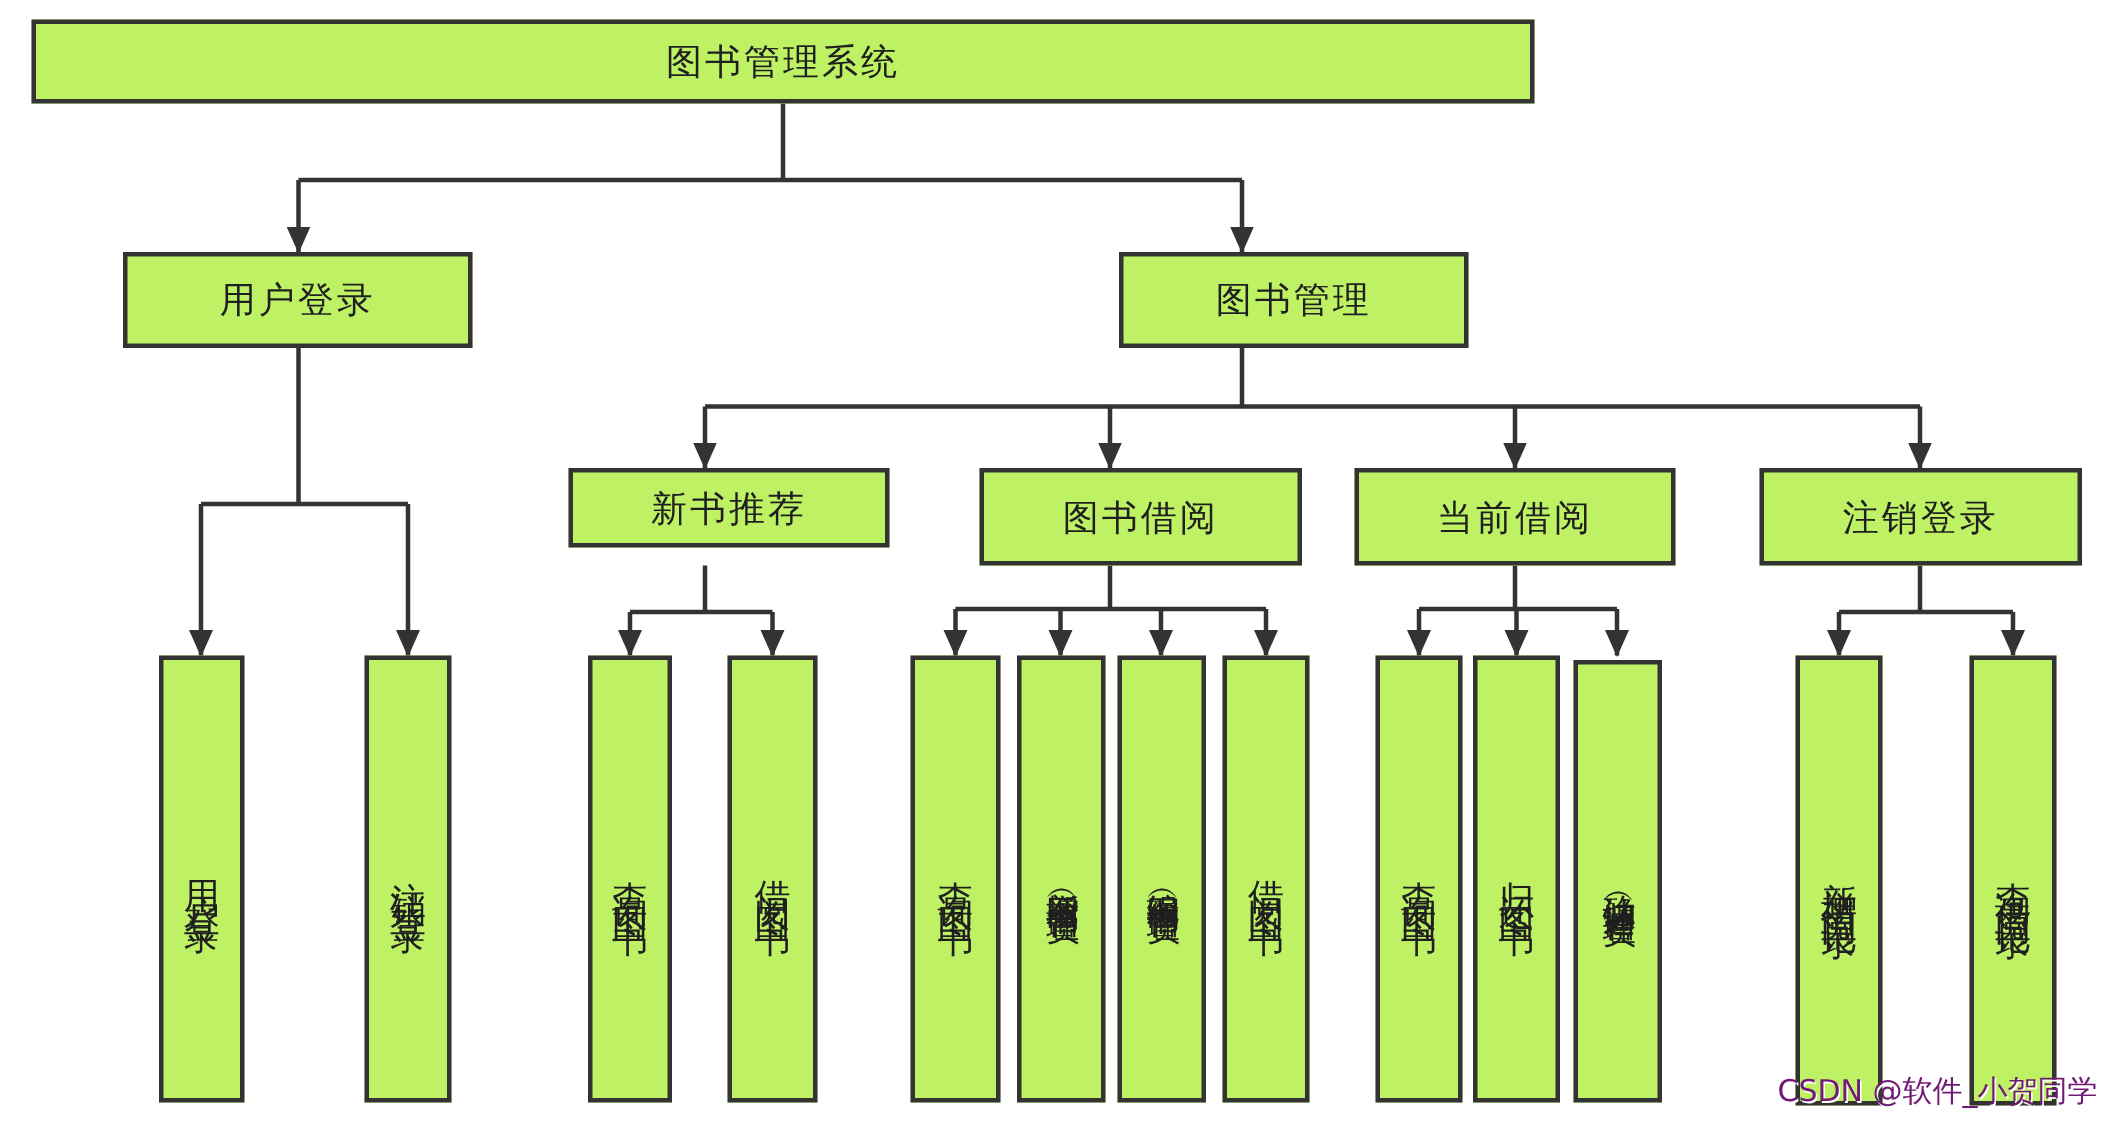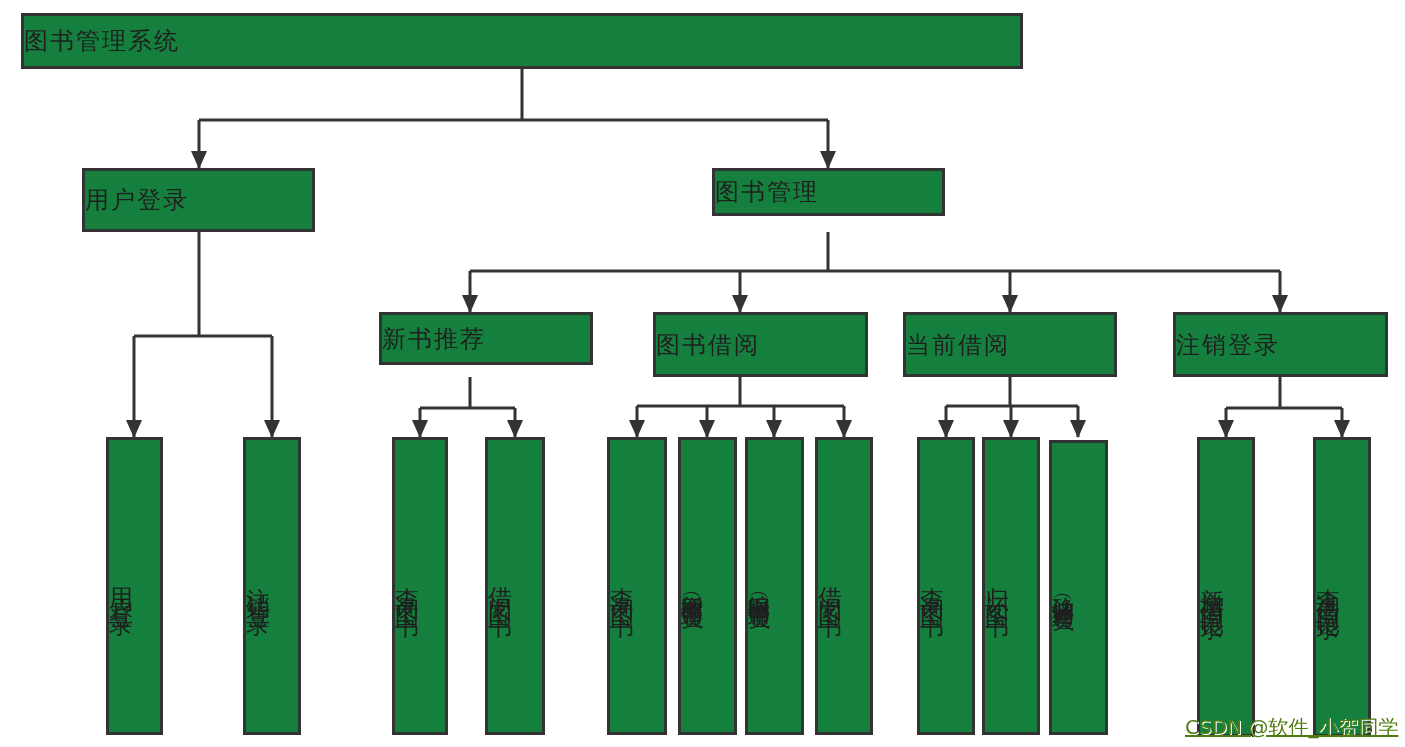--- a/index.html
+++ b/index.html
@@ -17,24 +17,24 @@
   }
   svg.connectors {
     position: absolute; left: 0; top: 0;
     width: 1405px; height: 747px;
     pointer-events: none;
   }
   .node {
     position: absolute;
     box-sizing: border-box;
     border: 3px solid #333333;
-    background: #15803d;
+    background: #bef264;
     display: flex;
     align-items: center;
-    justify-content: flex-start;
+    justify-content: center;
     text-align: center;
   }
   .h-label {
     font-size: 24px;
     letter-spacing: 2px;
     color: #1f1f1f;
     white-space: nowrap;
   }
   .v-label {
     writing-mode: vertical-rl;
@@ -44,26 +44,25 @@
     color: #1f1f1f;
     line-height: 1;
     white-space: nowrap;
   }
   .v-label.mid  { letter-spacing: 6px; }
   .v-label.long { font-size: 22px; letter-spacing: 2px; }
   .watermark {
     position: absolute;
     left: 1185px; top: 714px;
     font-size: 20px;
-    color: #4d7c0f;
+    color: #701a75;
     text-shadow: 1px 1px 0 #ffffff;
     white-space: nowrap;
     z-index: 10;
     pointer-events: none;
-    text-decoration: underline;
   }
 </style>
 </head>
 <body>
 
 <div class="canvas">
 
   <svg class="connectors" viewBox="0 0 1405 747" xmlns="http://www.w3.org/2000/svg">
     <defs>
       <marker id="arrow" markerUnits="userSpaceOnUse" markerWidth="19" markerHeight="17" refX="17" refY="8" orient="auto">
@@ -107,21 +106,21 @@
     </g>
   </svg>
 
   <div class="node" style="left:21px; top:13px; width:1002px; height:56px;">
     <span class="h-label">图书管理系统</span>
   </div>
 
   <div class="node" style="left:82px; top:168px; width:233px; height:64px;">
     <span class="h-label">用户登录</span>
   </div>
-  <div class="node" style="left:712px; top:168px; width:233px; height:48px;">
+  <div class="node" style="left:746px; top:168px; width:233px; height:64px;">
     <span class="h-label">图书管理</span>
   </div>
 
   <div class="node" style="left:379px; top:312px; width:214px; height:53px;">
     <span class="h-label">新书推荐</span>
   </div>
   <div class="node" style="left:633px; top:312px; width:215px; height:65px;margin-left:20px;">
     <span class="h-label">图书借阅</span>
   </div>
   <div class="node" style="left:903px; top:312px; width:214px; height:65px;">

